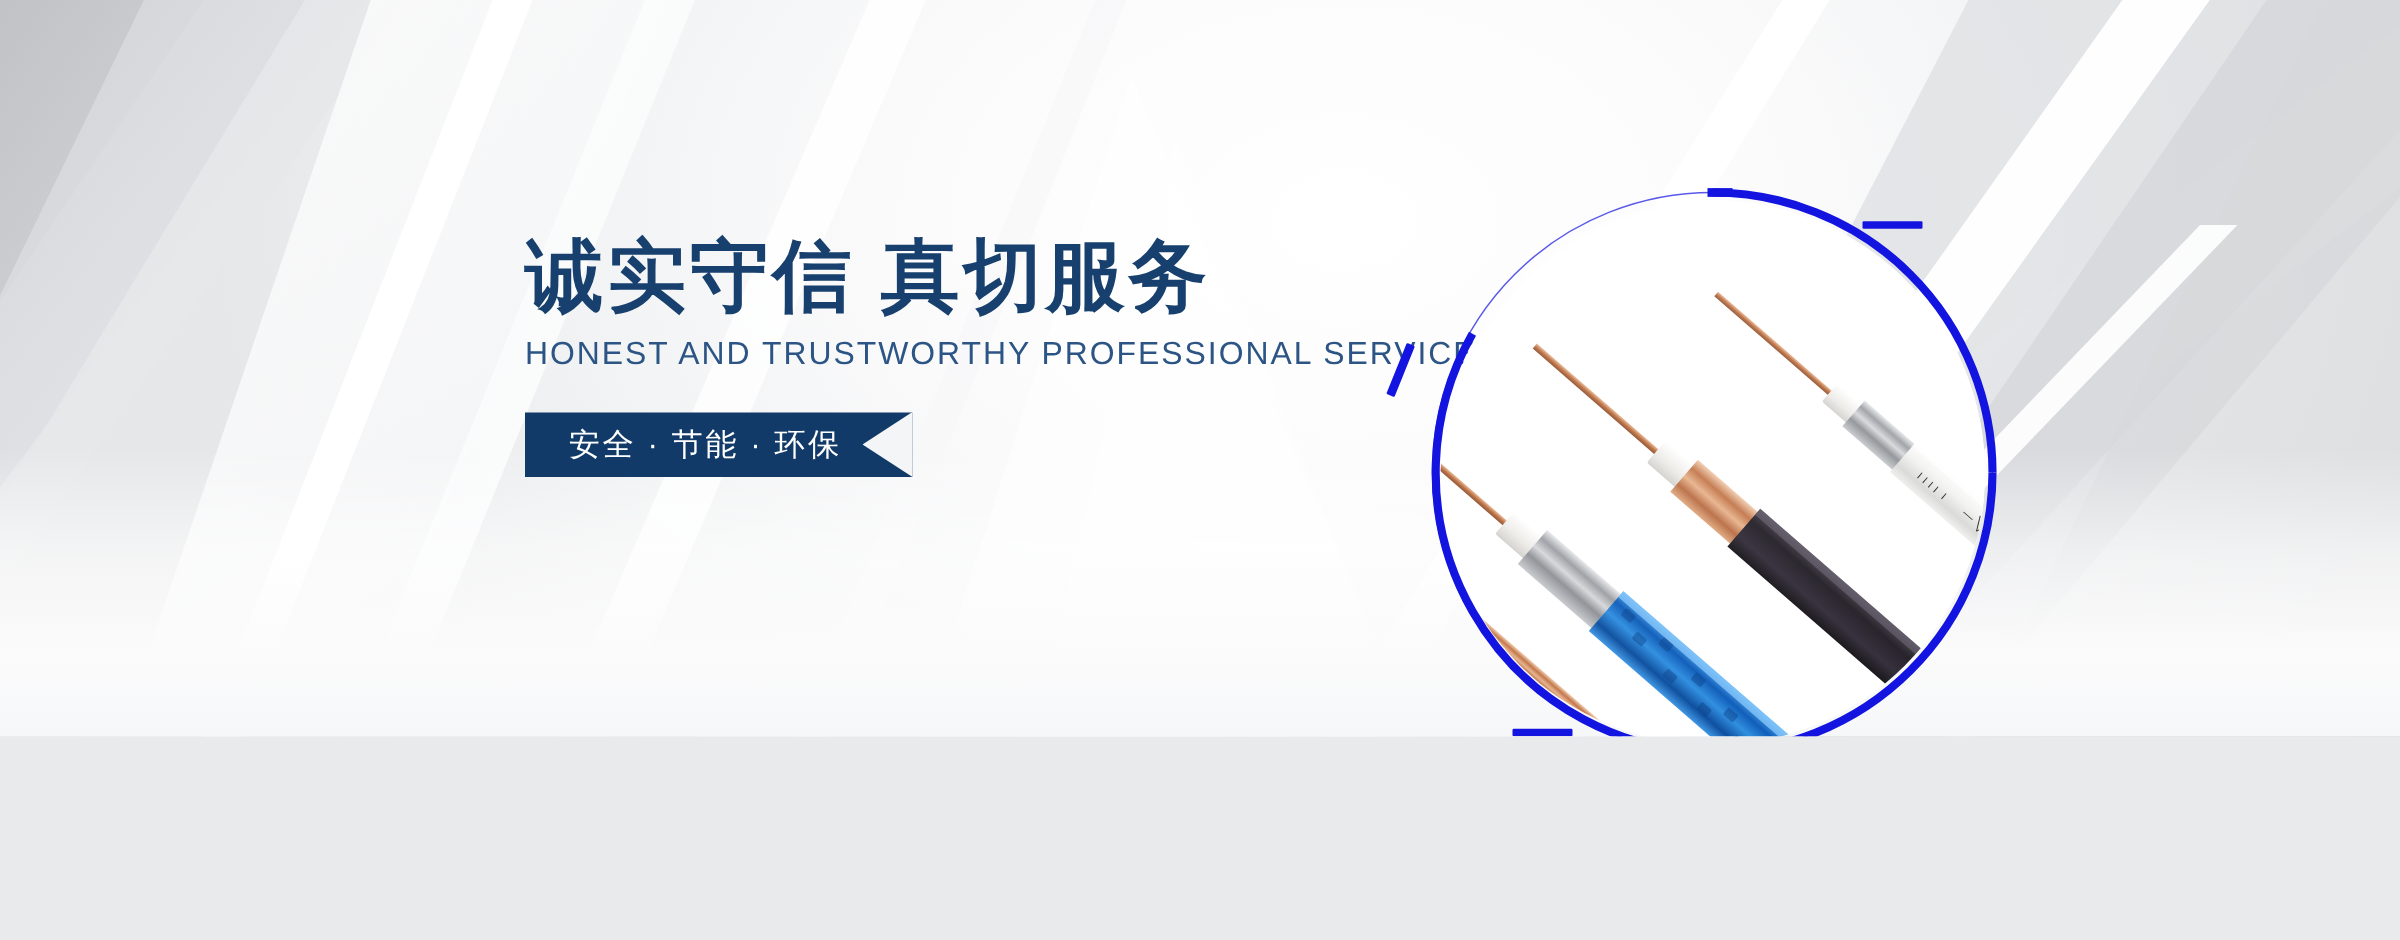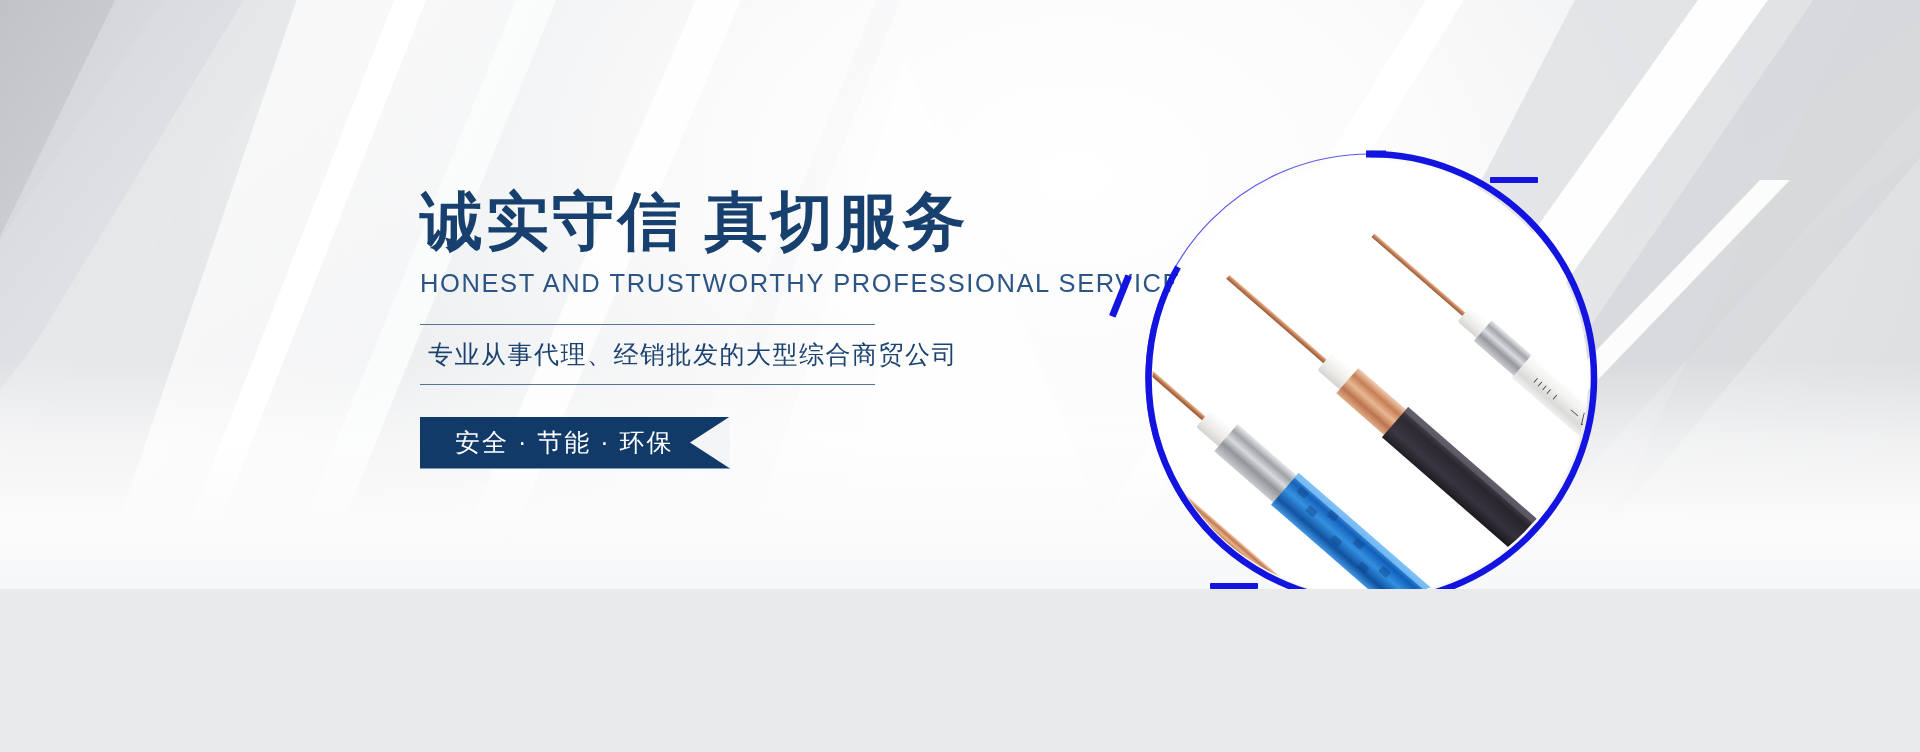--- a/index.html
+++ b/index.html
@@ -189,25 +189,20 @@
     </svg>
     <div class="floor"></div>
   </div>
 
   <div class="content">
 
     <div class="title">诚实守信 真切服务</div>
 
     <div class="subtitle-en">HONEST AND TRUSTWORTHY PROFESSIONAL SERVICES</div>
 
-    <div class="rule-block">
-      <div class="rule"></div>
-      <div class="subtitle-cn">专业从事代理、经销批发的大型综合商贸公司</div>
-      <div class="rule"></div>
-    </div>
 
     <div class="ribbon">
       <span class="ribbon-text">安全 · 节能 · 环保</span>
     </div>
   </div>
 
   <div class="accent-dash" style="left:1117px; top:274px; width:7px; height:44px; transform:rotate(22deg);"></div>
   <div class="accent-dash" style="left:1210px; top:583px; width:48px; height:6px;"></div>
   <div class="accent-dash" style="left:1490px; top:177px; width:48px; height:6px;"></div>
 

